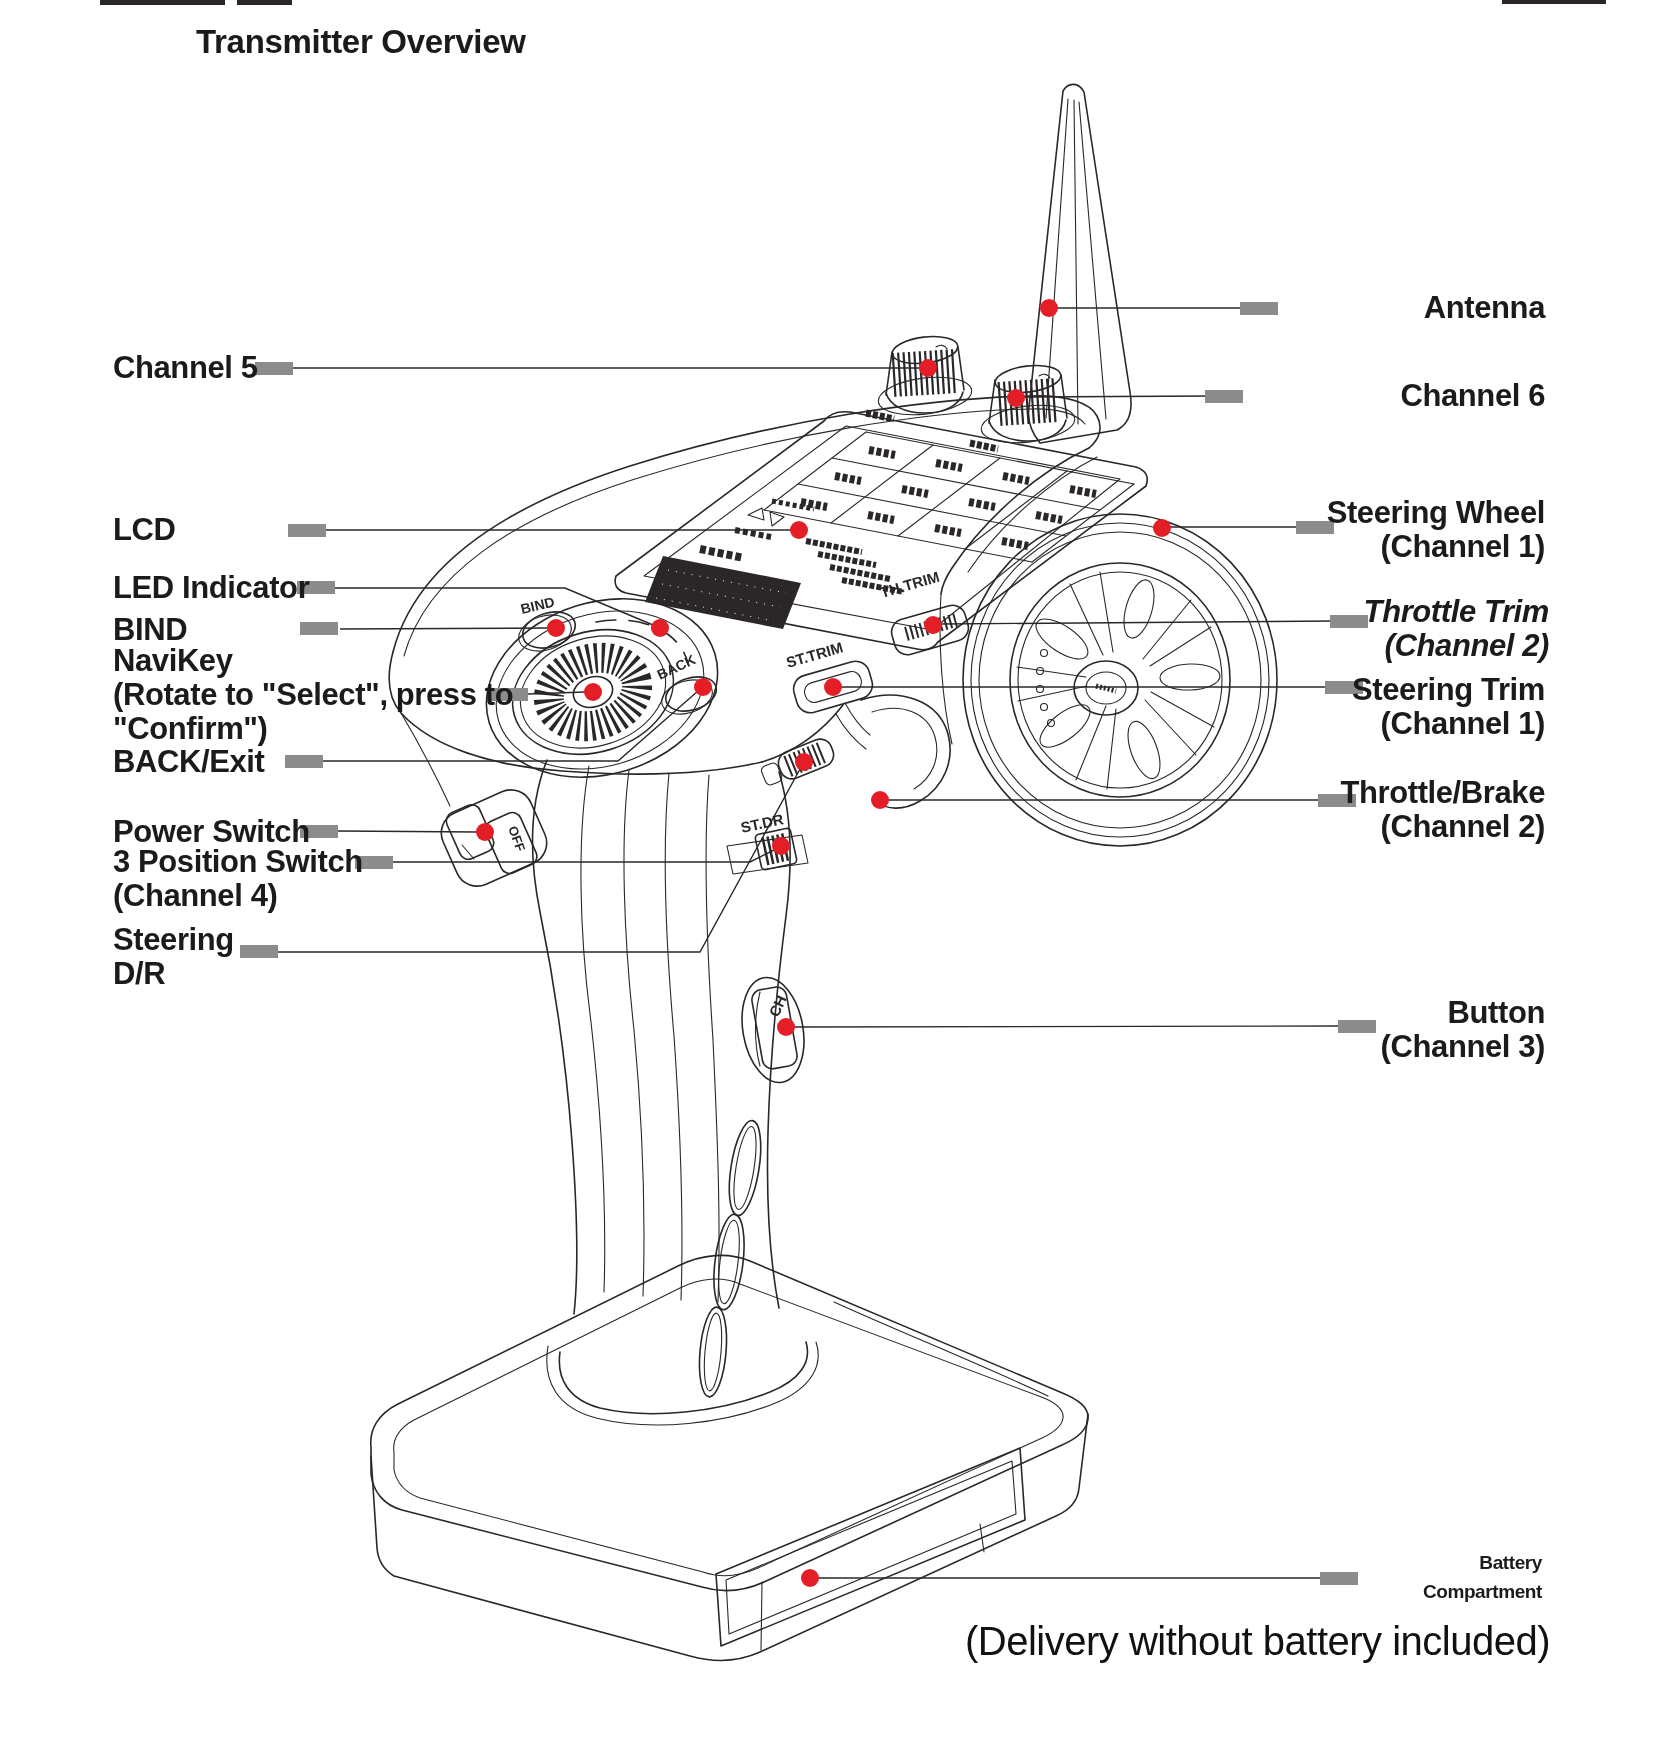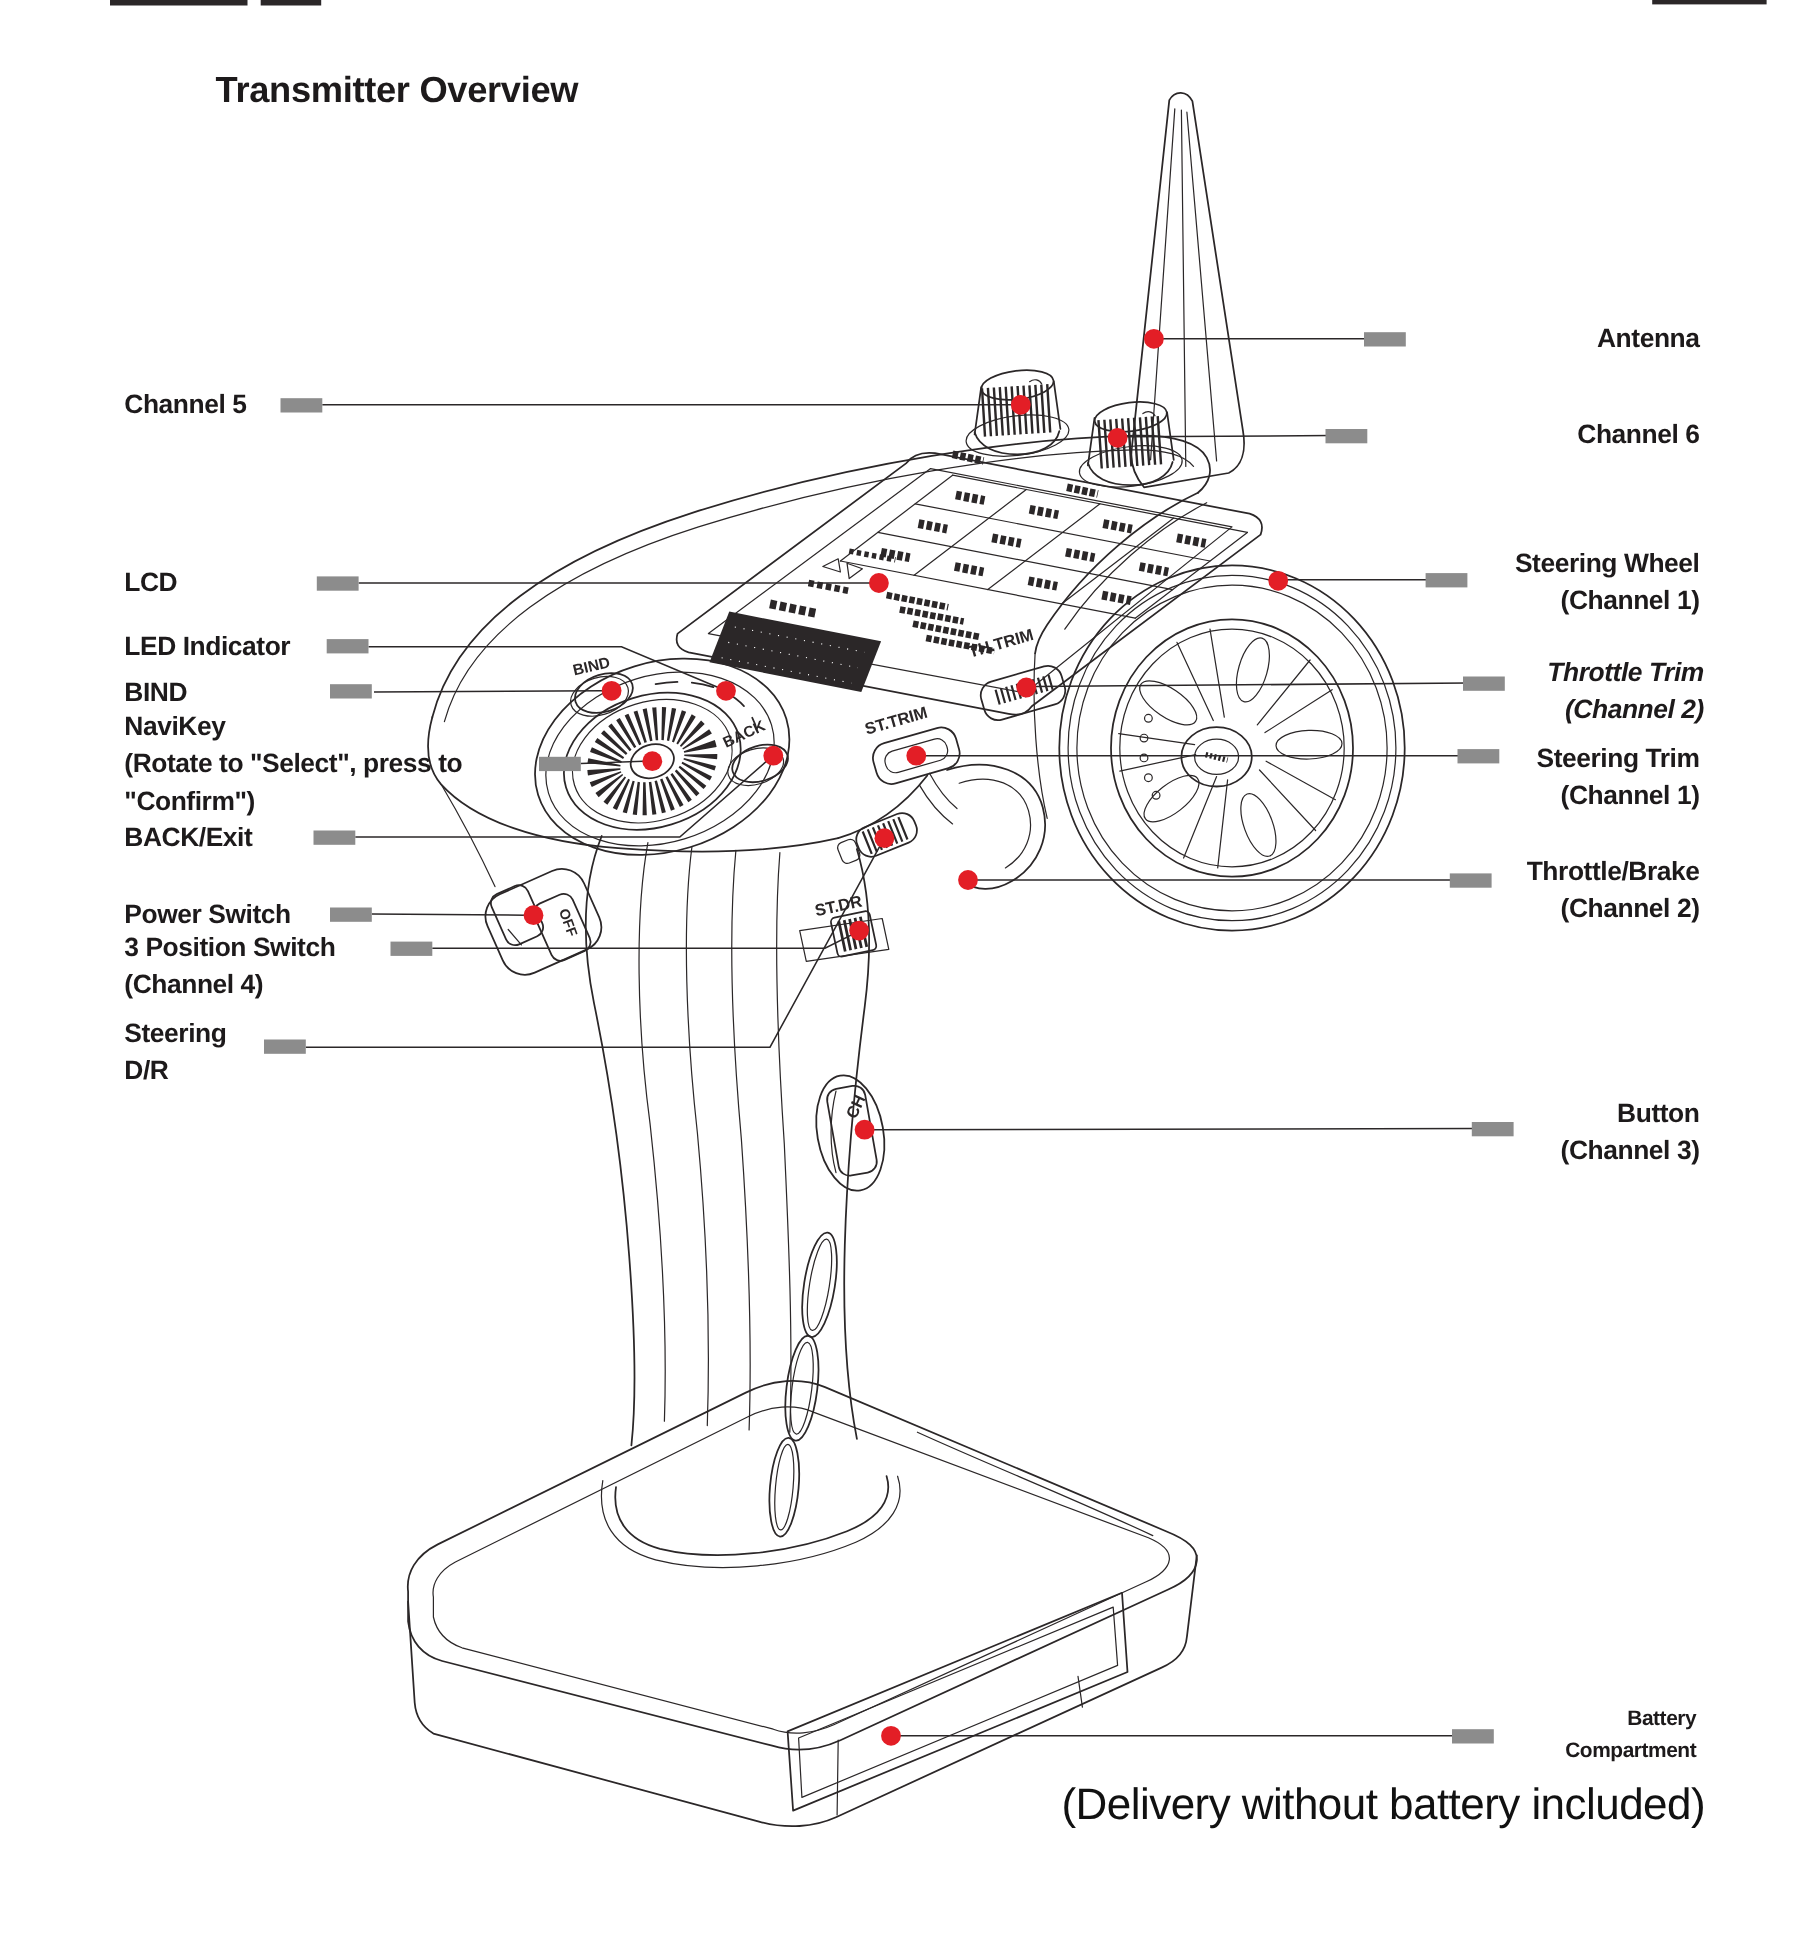--- a/index.html
+++ b/index.html
@@ -2,24 +2,24 @@
 <html><head>
 <meta charset="utf-8">
 <style>
   html,body{margin:0;padding:0;}
   body{
     width:1654px;height:1757px;position:relative;background:#ffffff;
     font-family:"Liberation Sans",sans-serif;overflow:hidden;
   }
   .title{
     position:absolute;left:196px;top:22px;
-    font-size:33px;line-height:40px;font-weight:700;color:#1d1a1b;letter-spacing:-0.3px;margin-top:40px;
+    font-size:33px;line-height:40px;font-weight:700;color:#1d1a1b;letter-spacing:-0.3px;
   }
   .label{
-    position:absolute;font-size:24px;line-height:34px;font-weight:700;
+    position:absolute;font-size:31px;line-height:34px;font-weight:700;
     color:#1d1a1b;letter-spacing:-0.4px;white-space:nowrap;
   }
   .label.right{text-align:right;}
   .label.small{font-size:19px;line-height:29px;}
   .note{
     position:absolute;right:104px;top:1620px;
     font-size:40px;line-height:42px;font-weight:400;color:#111;letter-spacing:-0.5px;
   }
   .label div{display:block;}
   svg{position:absolute;left:0;top:0;}

